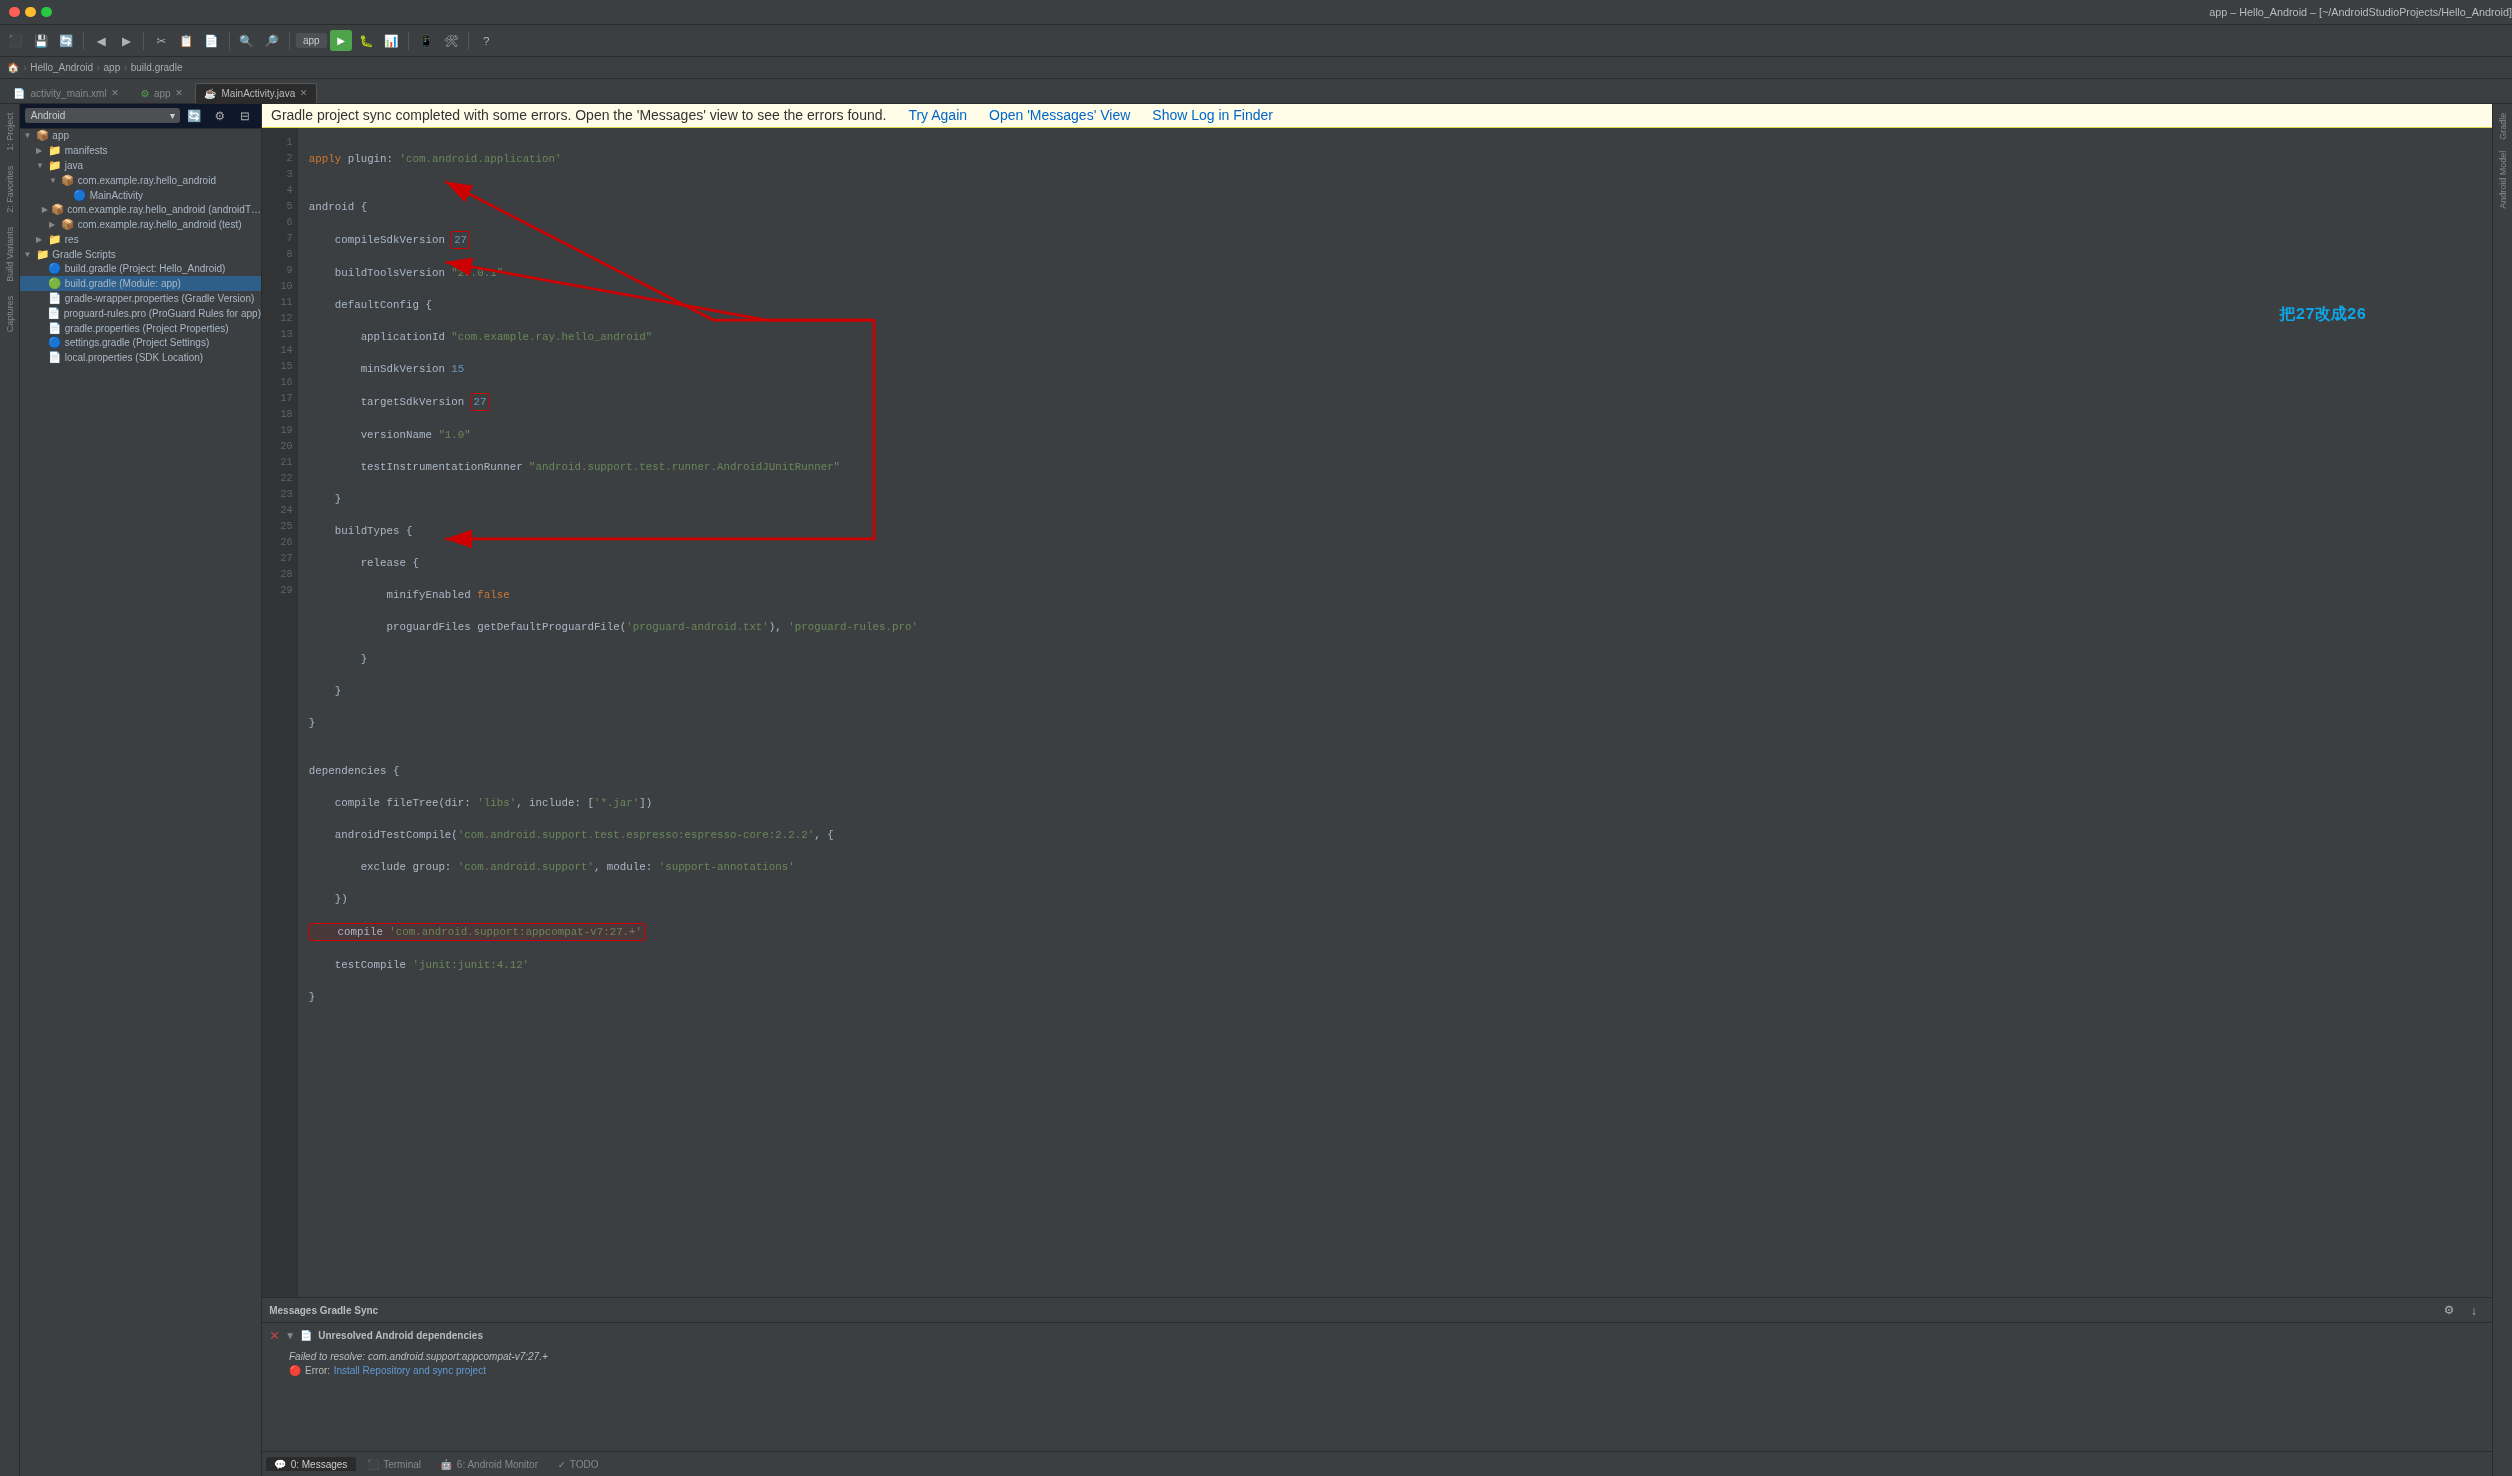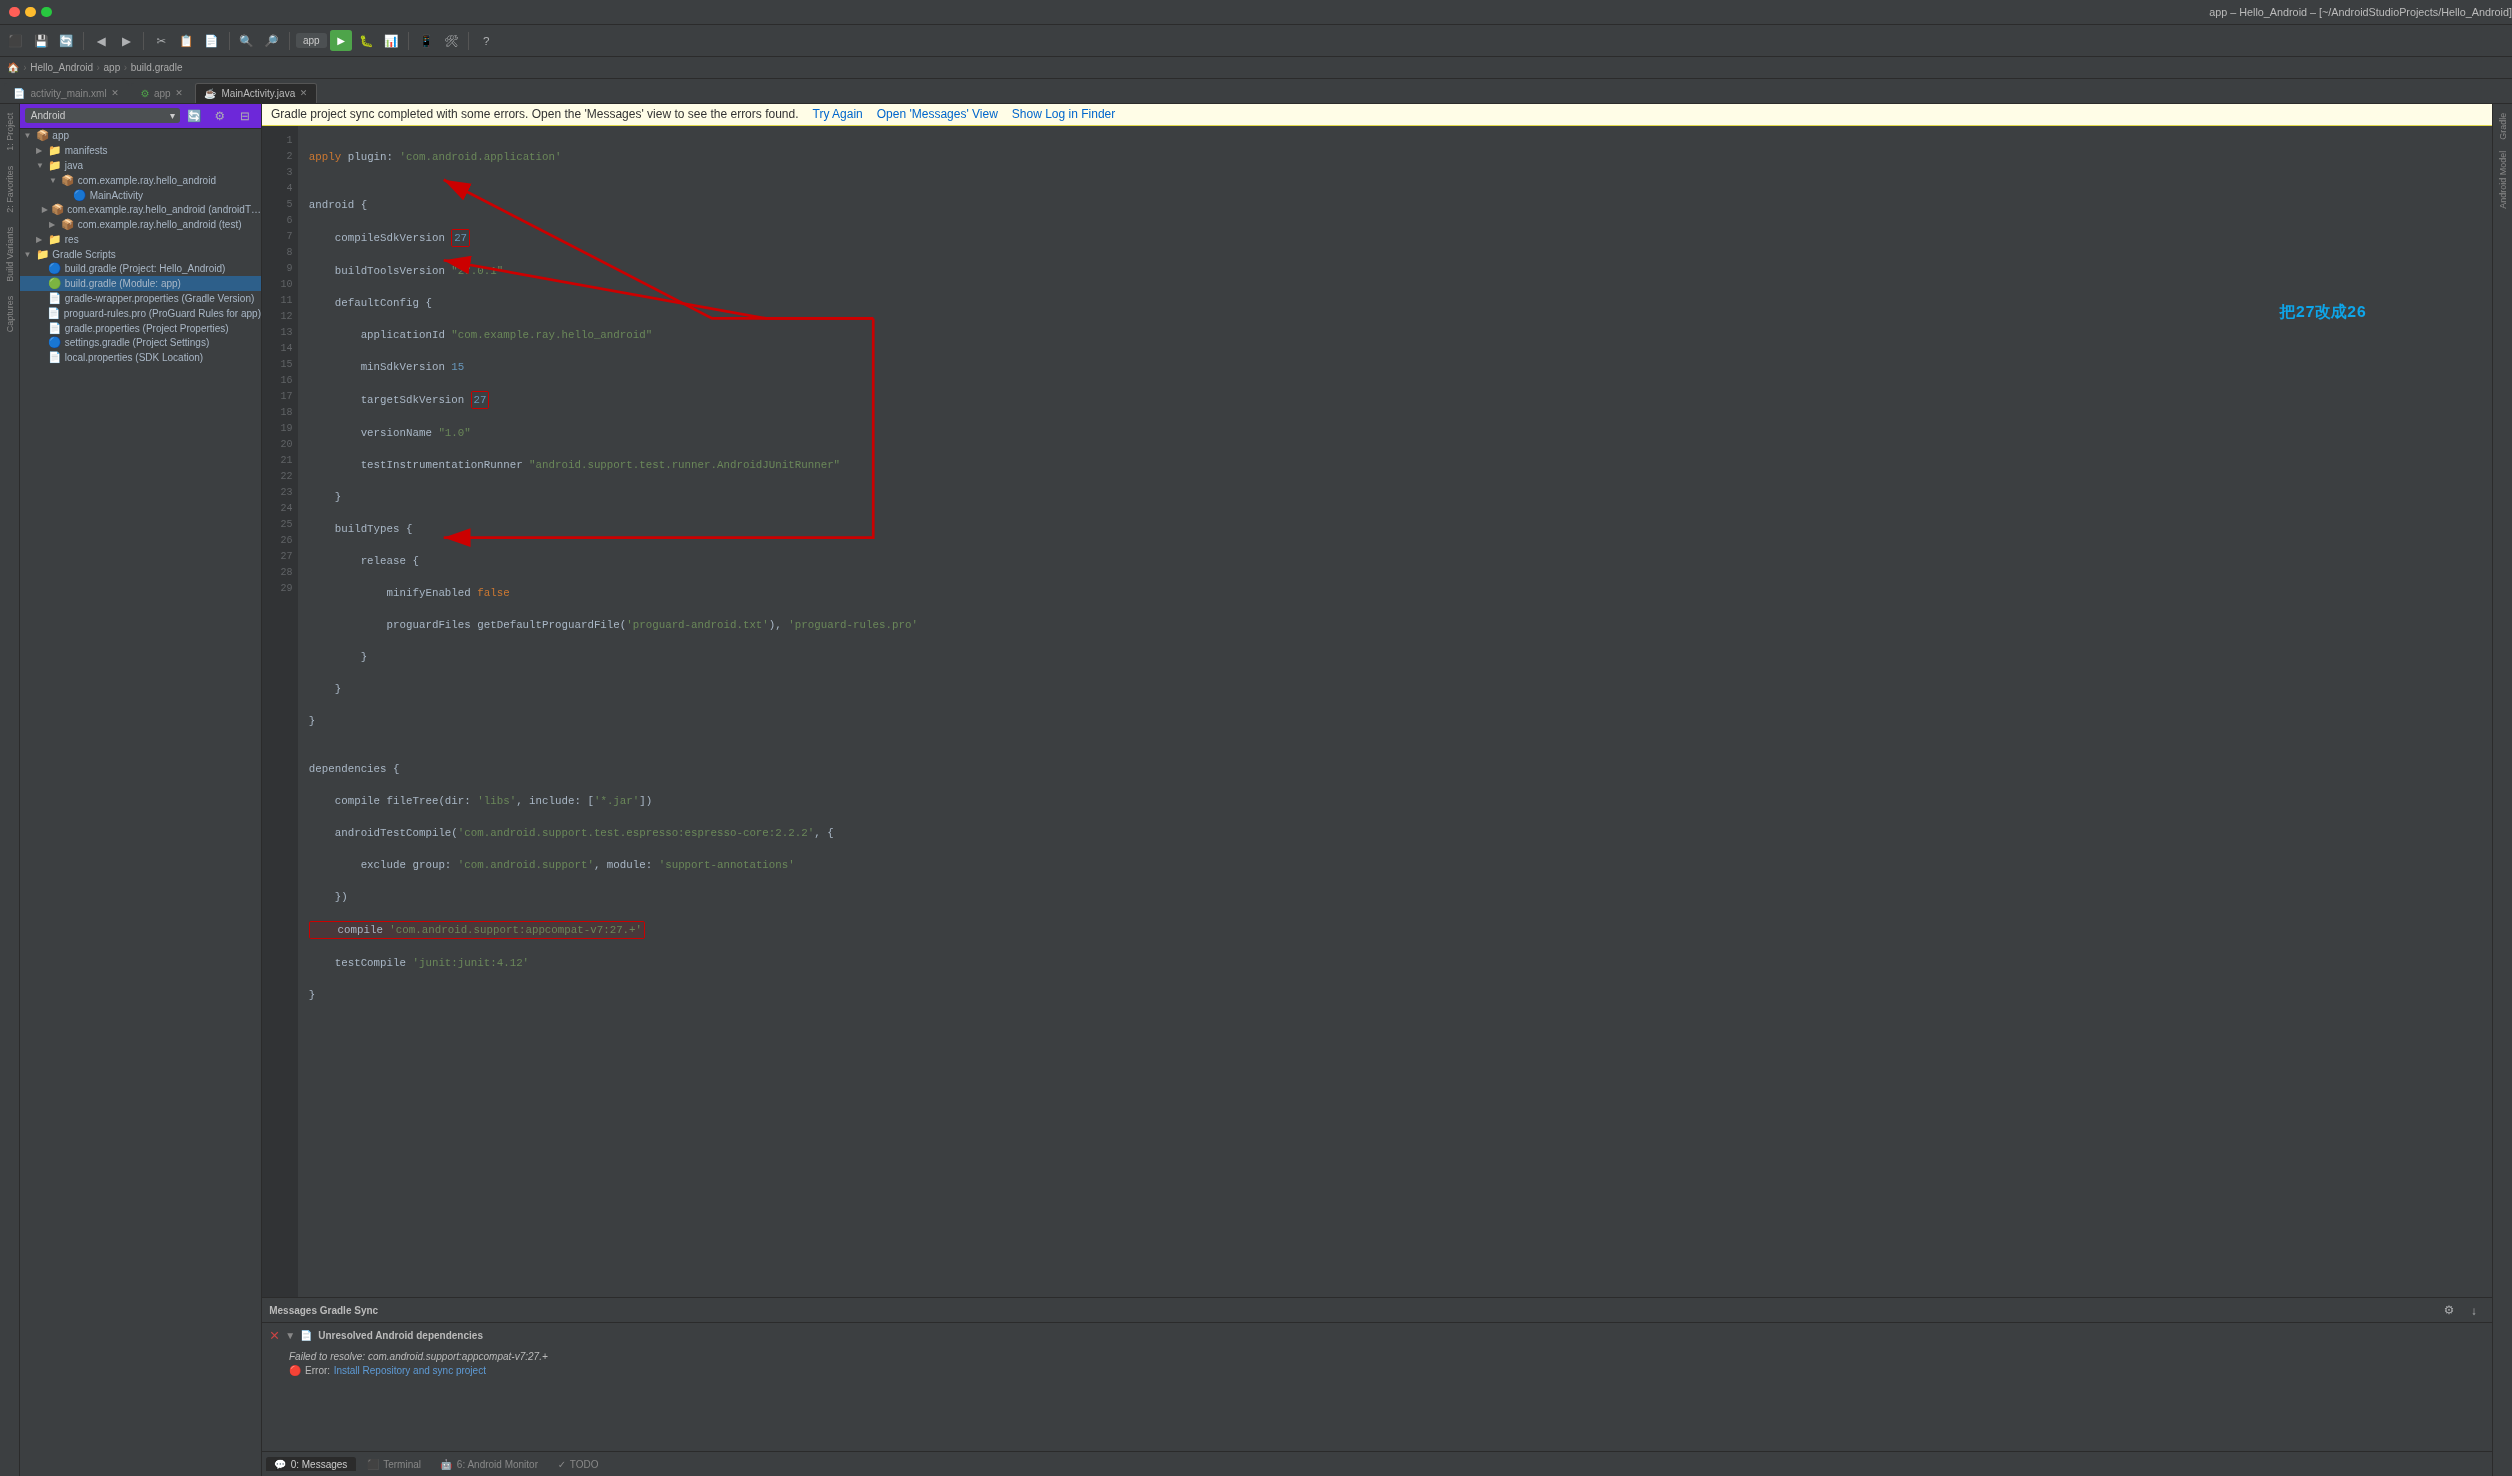--- a/index.html
+++ b/index.html
@@ -115,21 +115,21 @@
       width: 242px;
       background: #3c3f41;
       border-right: 0.9px solid #2b2b2b;
       overflow-y: auto;
       flex-shrink: 0;
     }
 
     
     #sidebar-toolbar {
       height: 25px;
-      background: #6d28d9;
+      background: #0f172a;
       border-bottom: 0.9px solid #2b2b2b;
       display: flex;
       align-items: center;
       padding: 0 5.4px;
       gap: 3.6px;
     }
     .sidebar-dropdown {
       flex: 1;
       background: #4c5052;
       color: #ccc;
@@ -158,24 +158,24 @@
     .tree-icon { margin-right: 2.7px; font-size: 10.8px; }
     .folder-icon { color: #e8c17a; }
     .gradle-icon { color: #4ea44a; }
     .file-icon { color: #aaa; }
 
     
     #notification-bar {
       background: #fffde7;
       color: #333;
       padding: 3.6px 9px;
-      font-size: 12px;
-      display: flex;
-      align-items: center;
-      gap: 14px;
+      font-size: 14px;
+      display: flex;
+      align-items: center;
+      gap: 22px;
       border-bottom: 0.9px solid #e0d84a;
       flex-shrink: 0;
     }
     .notif-link { color: #0066cc; cursor: pointer; }
 
     
     #code-area {
       flex: 1;
       overflow: auto;
       display: flex;

